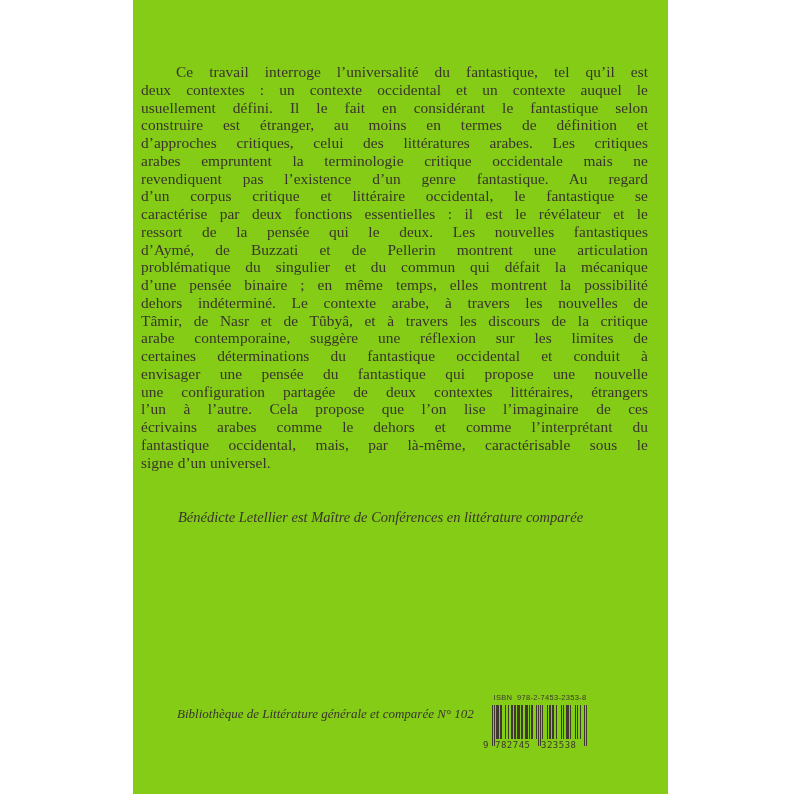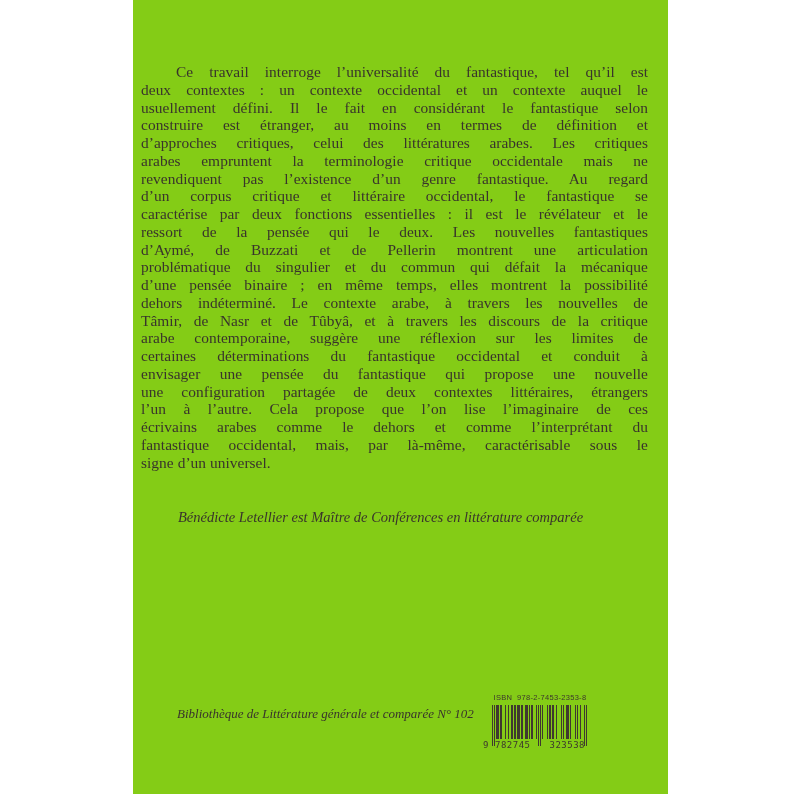--- a/index.html
+++ b/index.html
@@ -37,21 +37,21 @@
   }
   .bars-wrap { position:relative; margin-top:3px; margin-left:5px; width:95px; height:47px; }
   .bars-wrap svg { display:block; }
   .digits {
     position:absolute; top:35px; left:0; width:95px; height:11px;
     font-family:"DejaVu Sans Mono", monospace; font-size:9px;
     color:#3d372e; line-height:11px;
   }
   .d-first { position:absolute; left:-9px; top:0; }
   .d-left  { position:absolute; left:3px;  width:44px; text-align:left; letter-spacing:0.5px; }
-  .d-right { position:absolute; left:49px; width:44px; text-align:right; letter-spacing:0.5px; }
+  .d-right { position:absolute; left:49px; width:44px; text-align:left; letter-spacing:0.5px; }
 </style>
 </head>
 <body>
 
 <div class="page" style="background: #84cc16;">
   <div class="blurb">
       <div class="tline first">Ce travail interroge l’universalité du fantastique, tel qu’il est</div>
       <div class="tline">deux contextes : un contexte occidental et un contexte auquel le</div>
       <div class="tline">usuellement défini. Il le fait en considérant le fantastique selon</div>
       <div class="tline">construire est étranger, au moins en termes de définition et</div>

